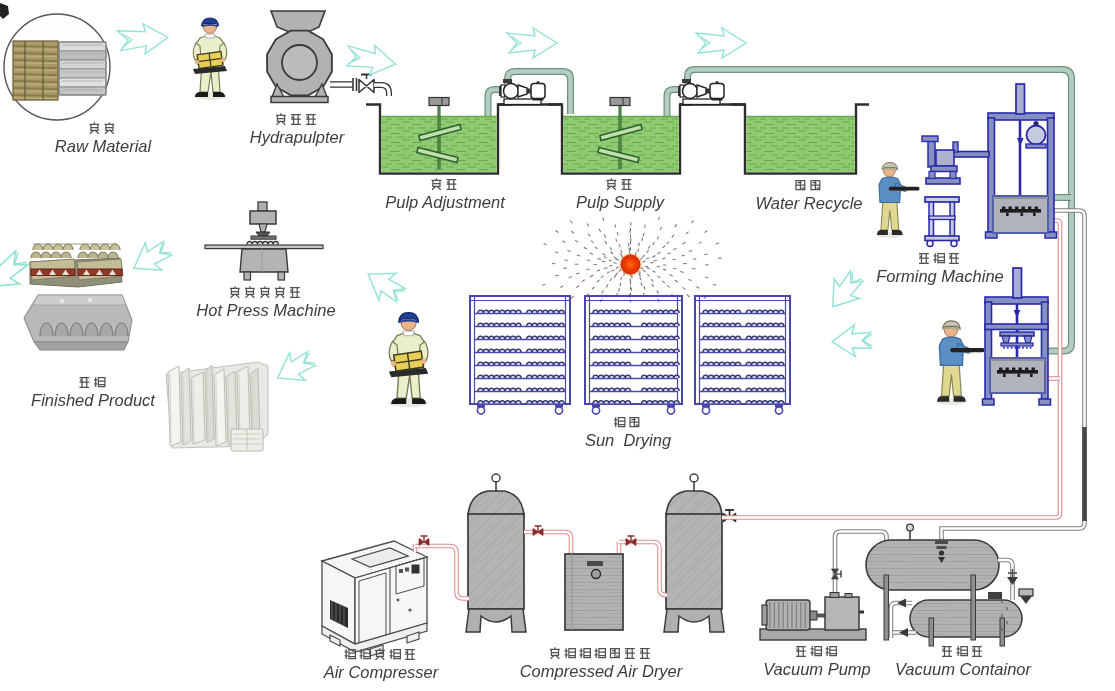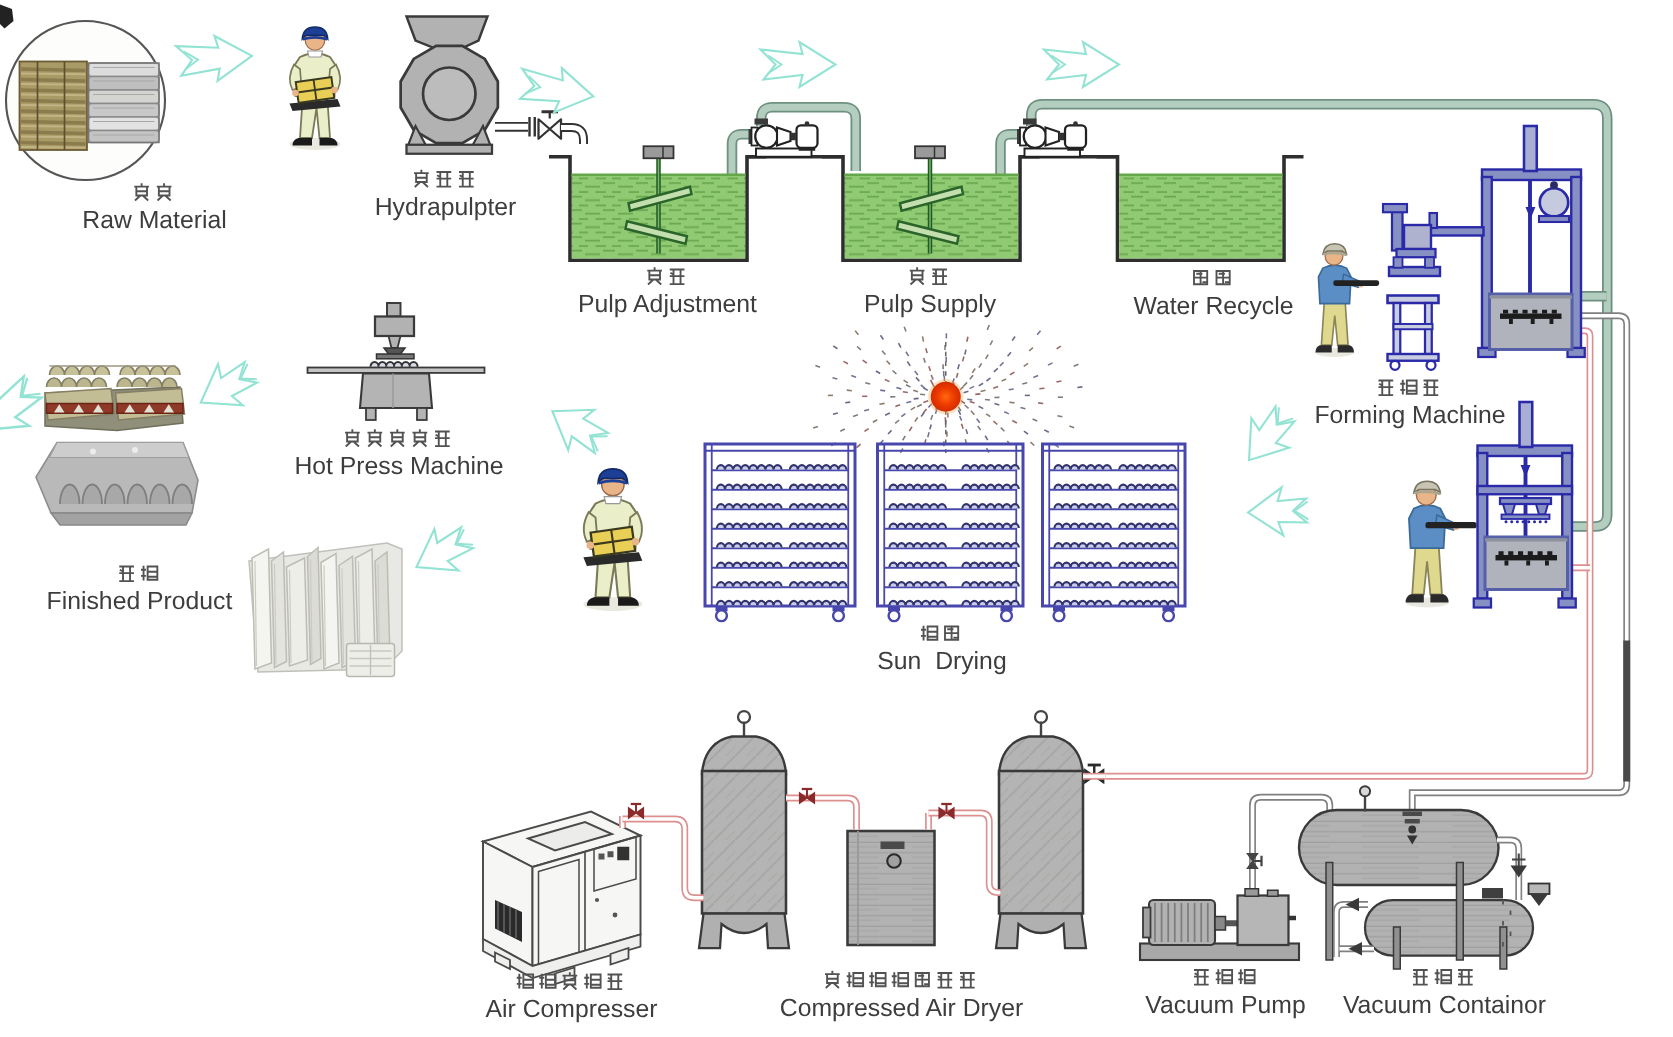--- a/index.html
+++ b/index.html
@@ -1,16 +1,16 @@
 <!DOCTYPE html>
 <html><head><meta charset="utf-8"><title>Pulp Molding Process</title>
 <style>
 html,body{margin:0;padding:0;background:#fff;}
 body{font-family:"Liberation Sans", sans-serif;}
-#wrap{position:relative;width:1115px;height:684px;overflow:hidden;}
+#wrap{position:relative;width:1115px;height:684px;overflow:hidden;font-style:italic;}
 </style></head>
 <body>
 <div id="wrap"><svg xmlns="http://www.w3.org/2000/svg" width="1115" height="691" viewBox="0 0 1115 691">
       <rect x="0" y="0" width="1115" height="691" fill="#ffffff"></rect>
       <path d="M0,3 L8,6 L9,14 L3,19 L0,16 Z" fill="#222"></path>
       <defs>
 <pattern id="wat" width="22" height="9" patternUnits="userSpaceOnUse">
   <rect width="22" height="9" fill="#90ca72"></rect>
   <path d="M1,2 h7 M12,2 h6 M6,5 h8 M16,7.5 h6 M0,7.5 h4" stroke="#6aa84f" stroke-width="1.15"></path>
 </pattern>

